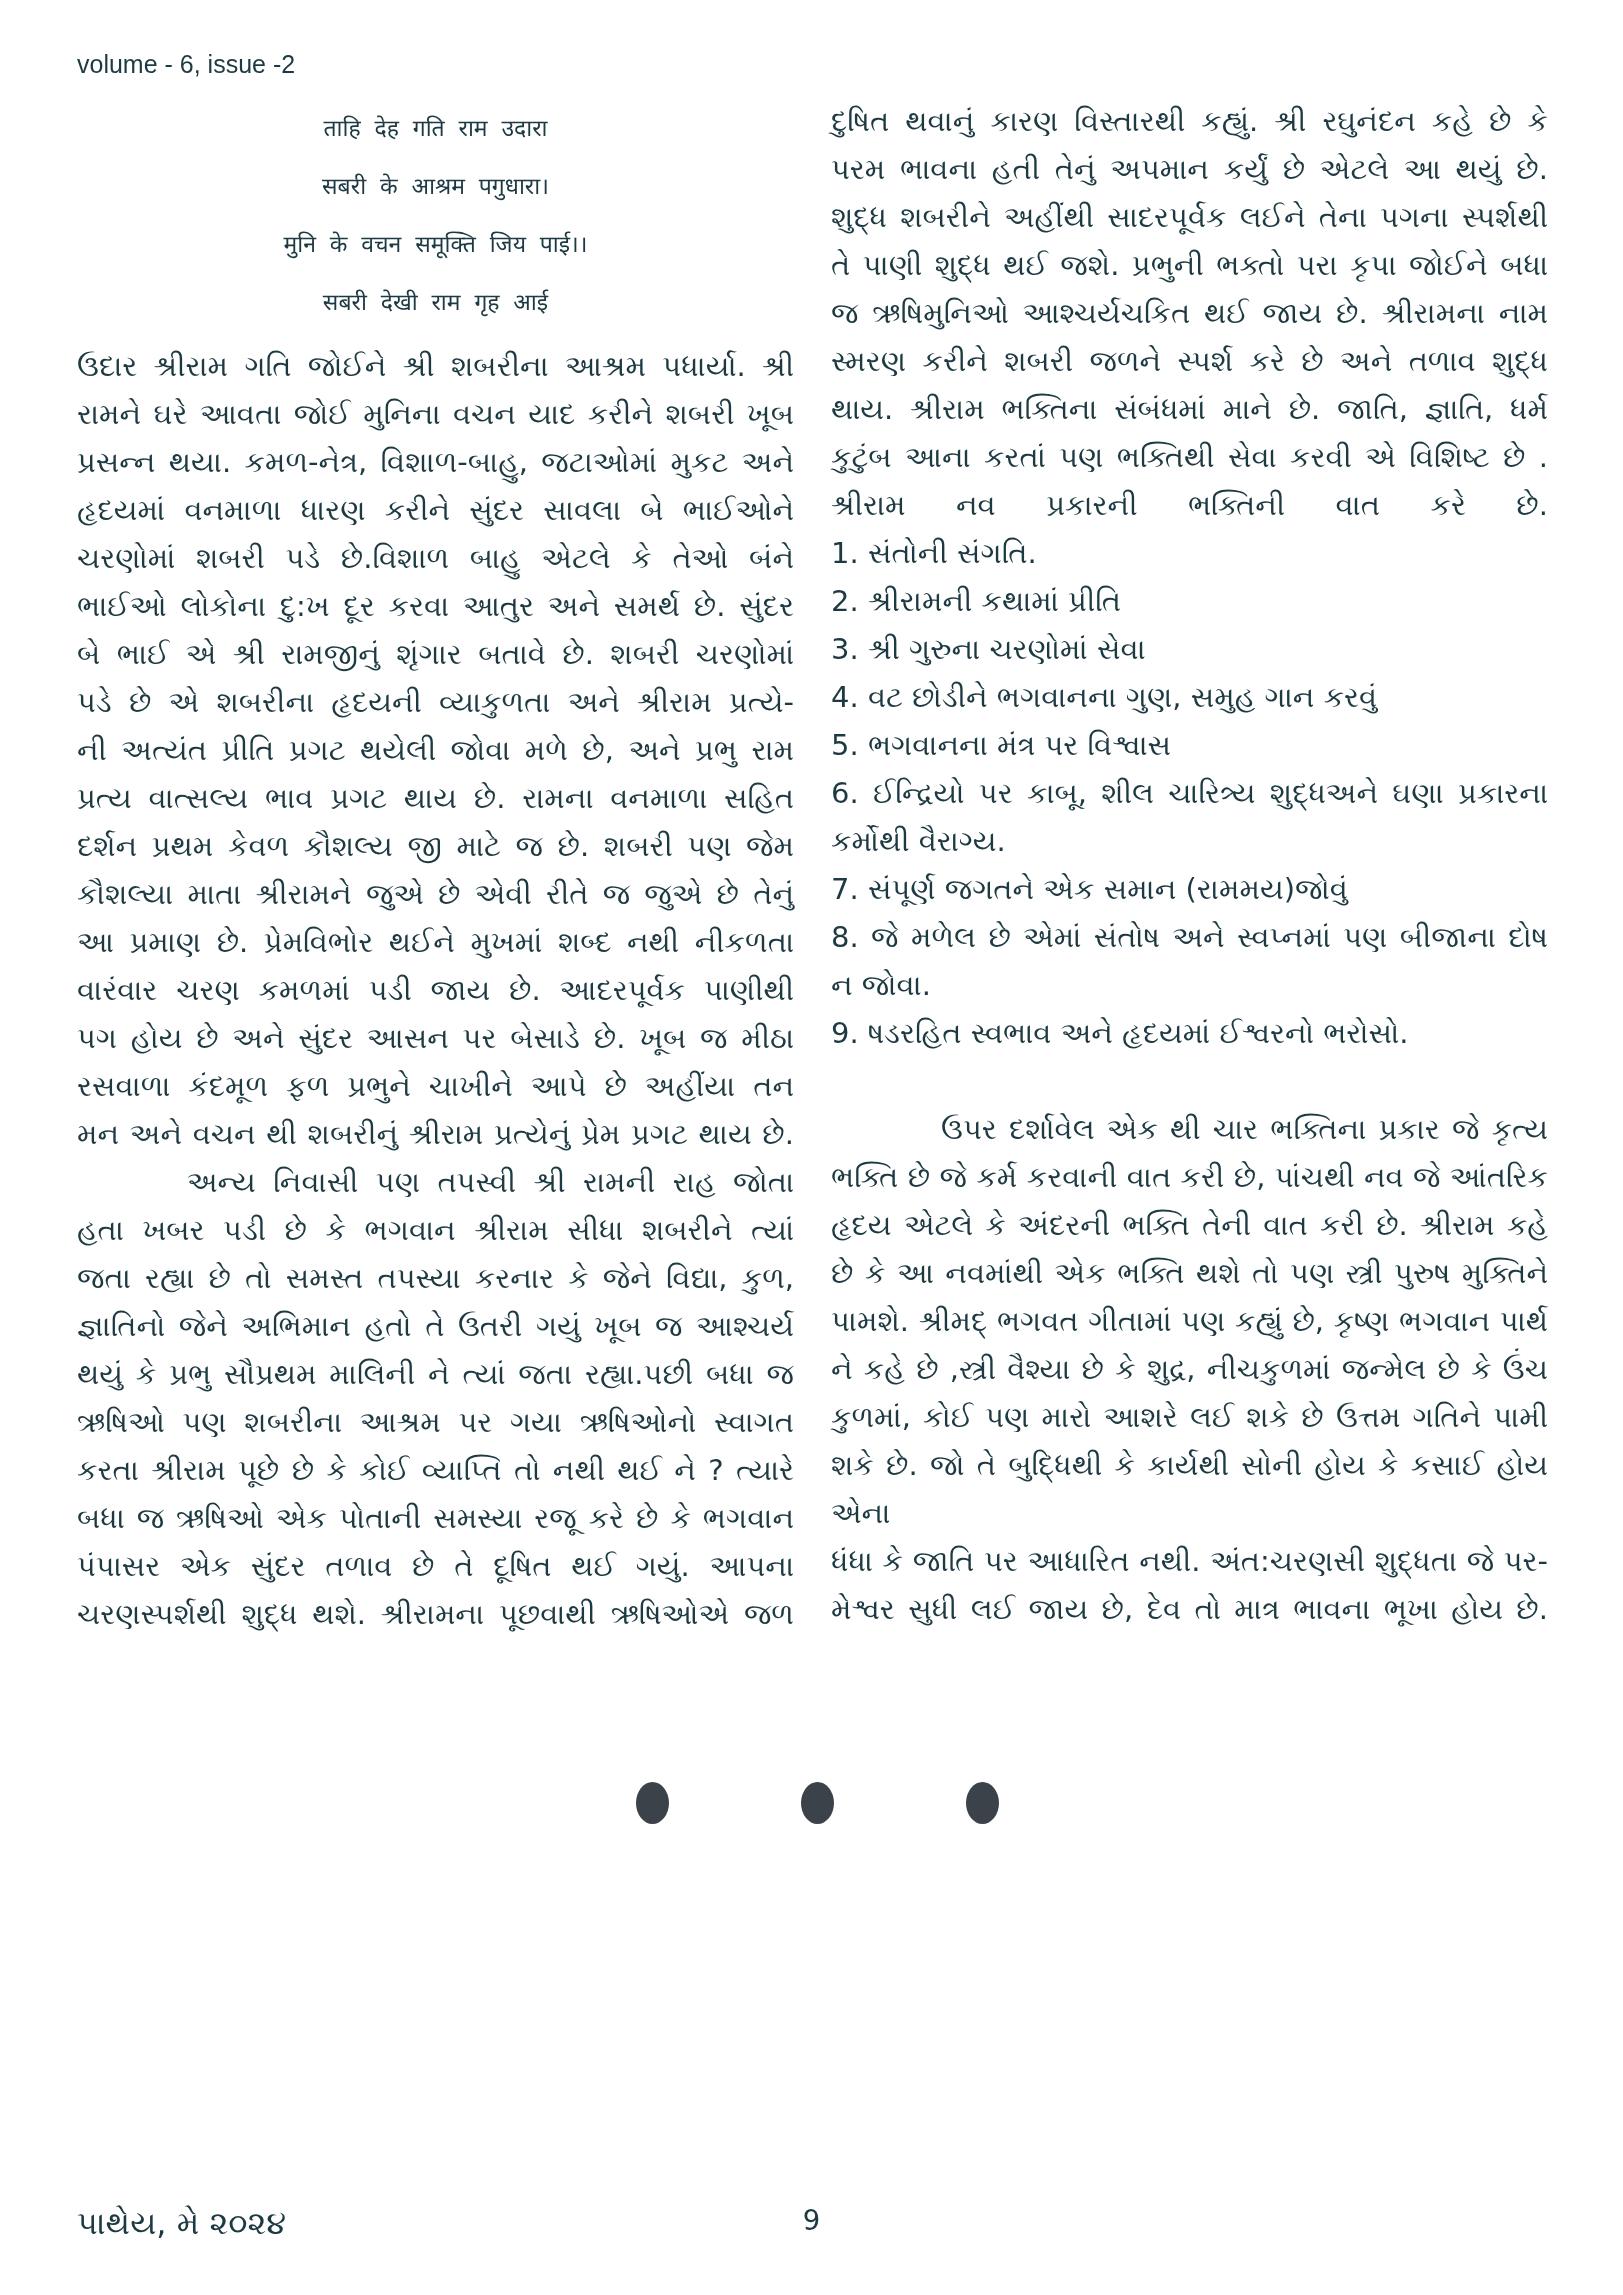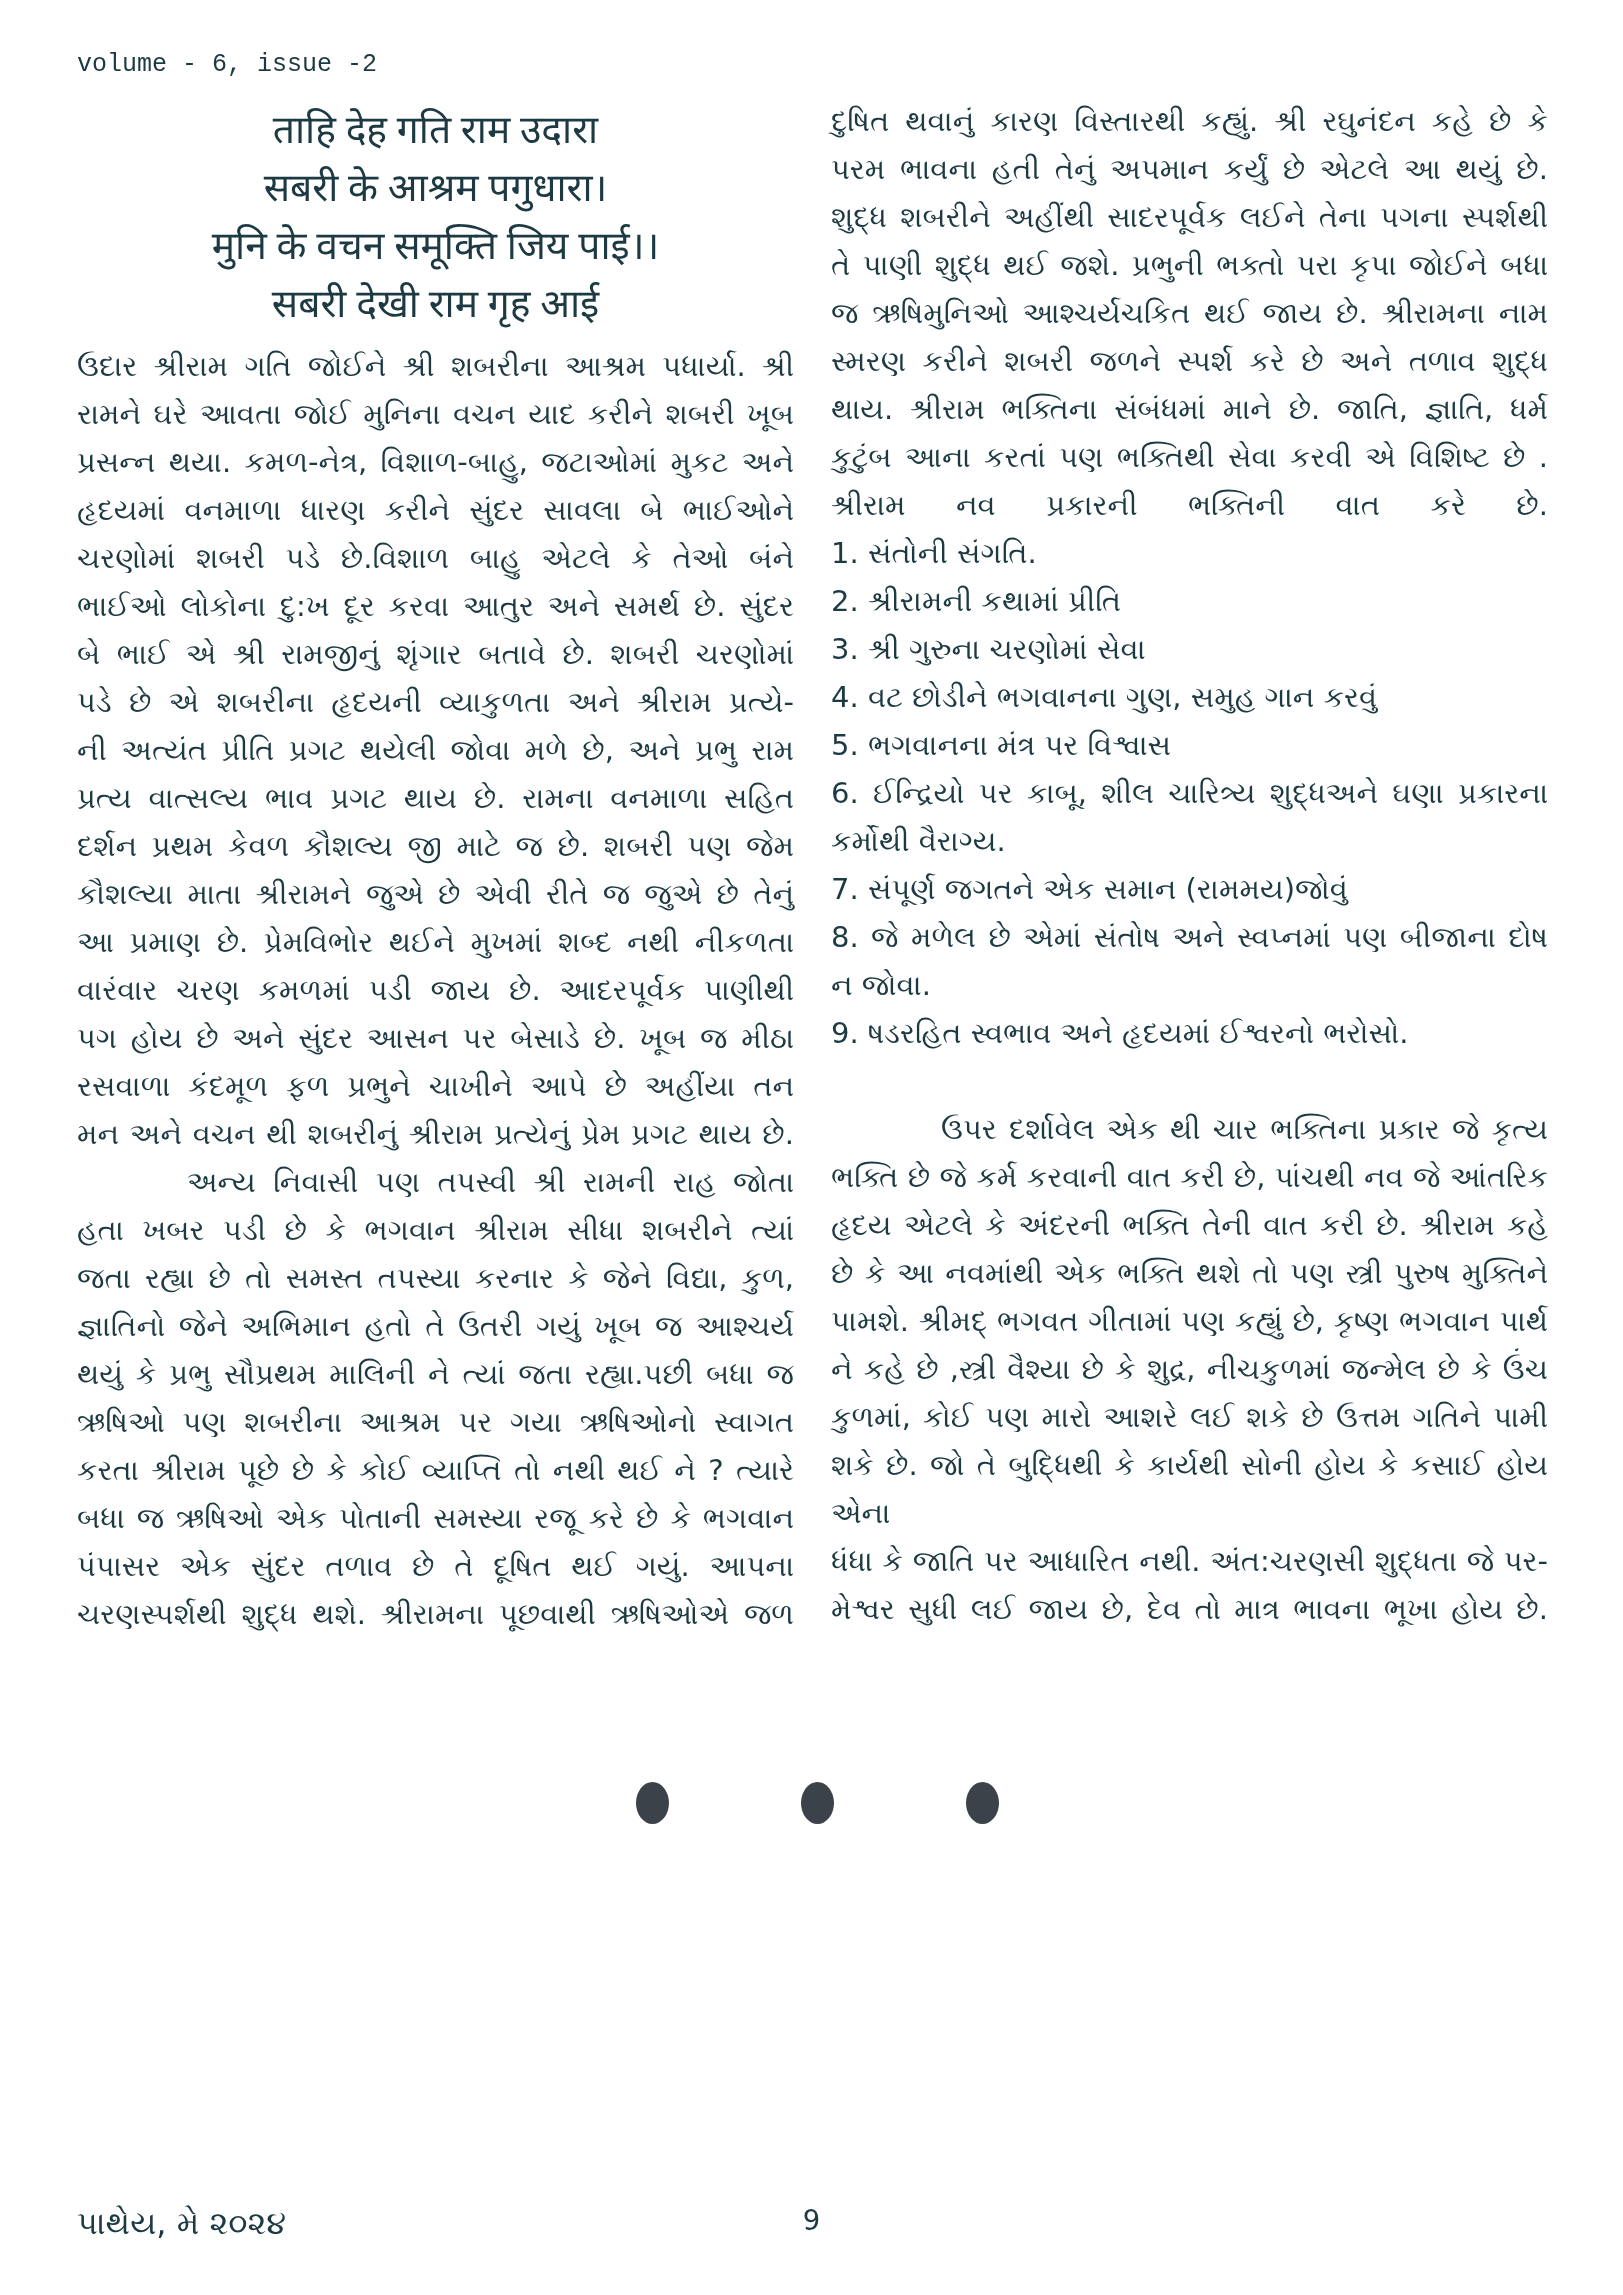--- a/index.html
+++ b/index.html
@@ -3,30 +3,30 @@
 <meta charset="utf-8">
 <style>
   :root { --ink:#1d3a43; --dot:#3b424a; }
   html,body{margin:0;padding:0;background:#ffffff;}
   .page{
     position:relative;width:1623px;height:2295px;background:#ffffff;
     color:var(--ink);font-family:"DejaVu Sans",sans-serif;overflow:hidden;
   }
   .header{
     position:absolute;top:50px;left:77px;
-    font-family:Liberation Mono, monospace;font-size:25px;color:var(--ink);
+    font-family:Liberation Sans, sans-serif;font-size:25px;color:var(--ink);
   }
   .columns{
     position:absolute;top:97px;left:77px;width:1471px;
     display:flex;gap:37px;
   }
   .col{width:717px;font-size:29px;line-height:48px;}
   .verse{
-    text-align:center;font-size:39px;line-height:58px;
-    margin:3.9px 0 9.2px 0;font-family:Liberation Serif, serif;
+    text-align:center;font-size:23px;line-height:58px;
+    margin:3.9px 0 9.2px 0;font-family:Liberation Mono, monospace;
   }
   .verse .line{text-align:center;text-align-last:center;}
   .line{text-align:justify;text-align-last:justify;white-space:normal;}
   .line.end{text-align-last:left;}
   .line.indent{text-indent:110px;}
   .line.blank{height:48px;}
   .dots{
     position:absolute;top:1782px;left:636px;width:363px;
     display:flex;justify-content:space-between;
   }

